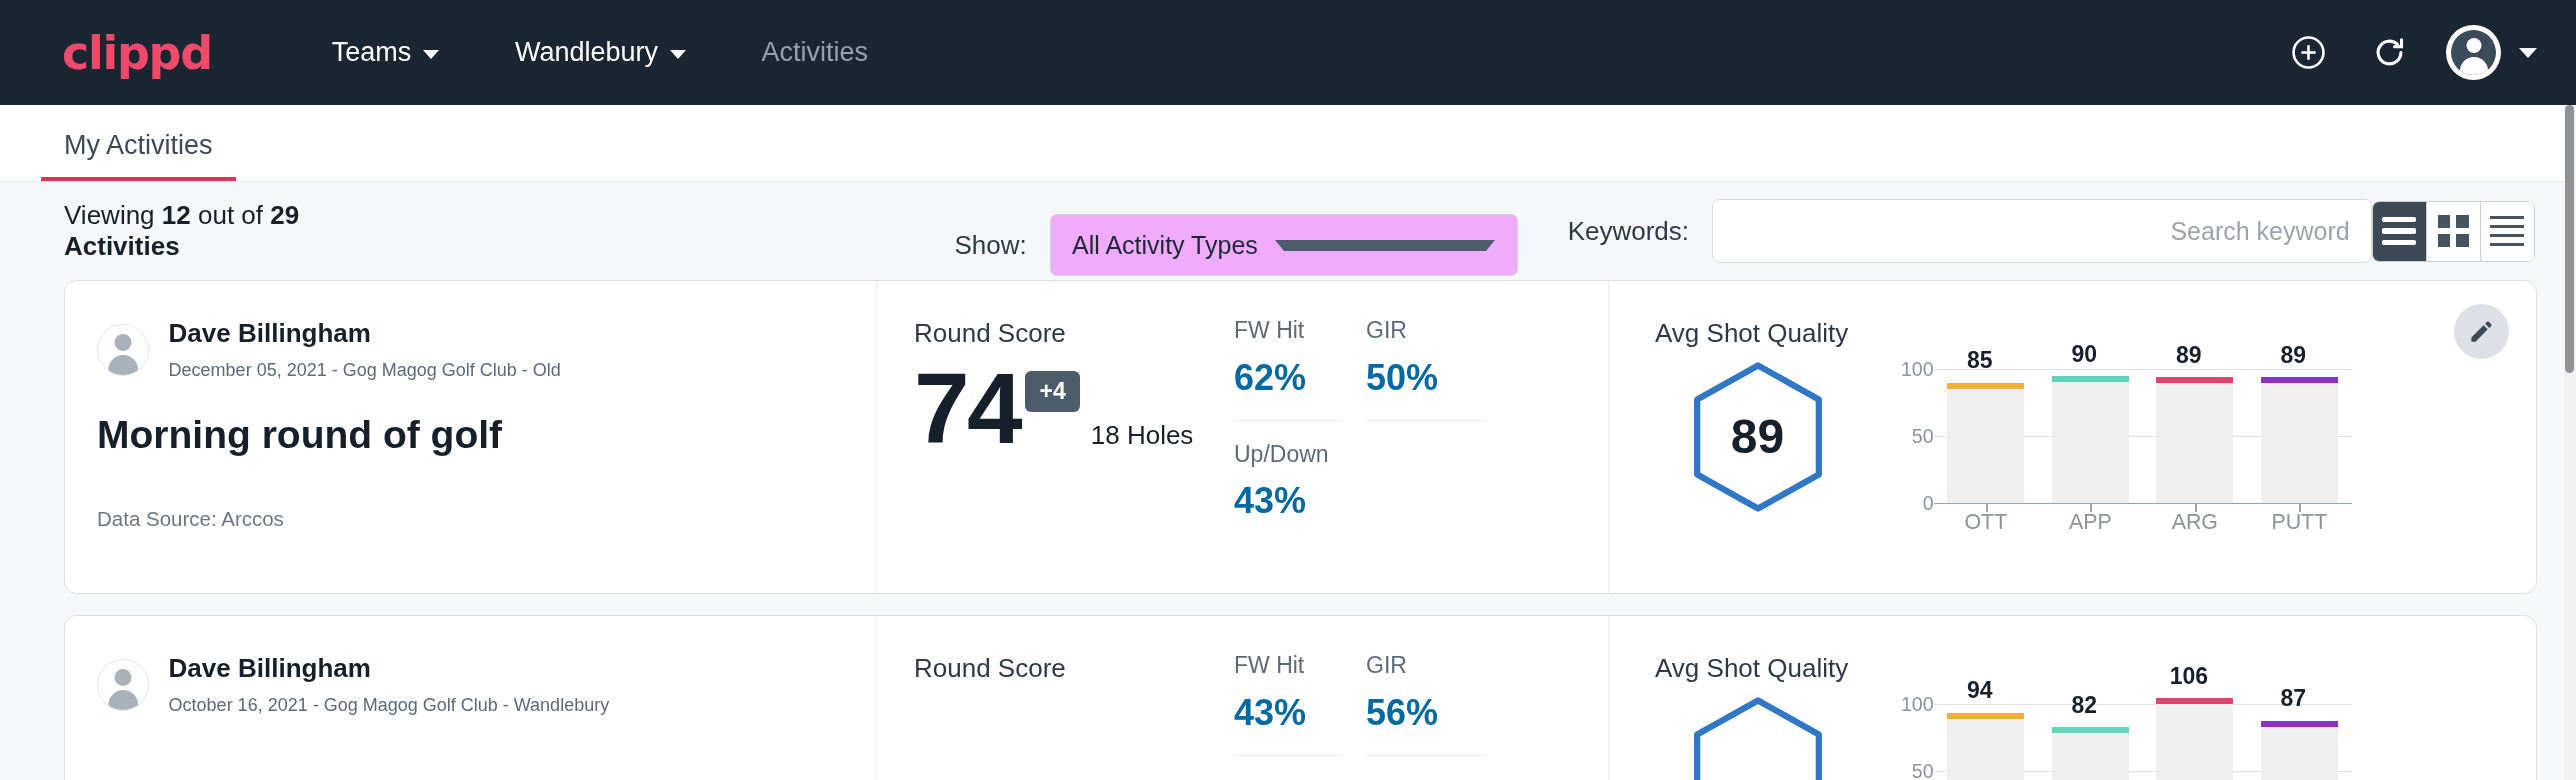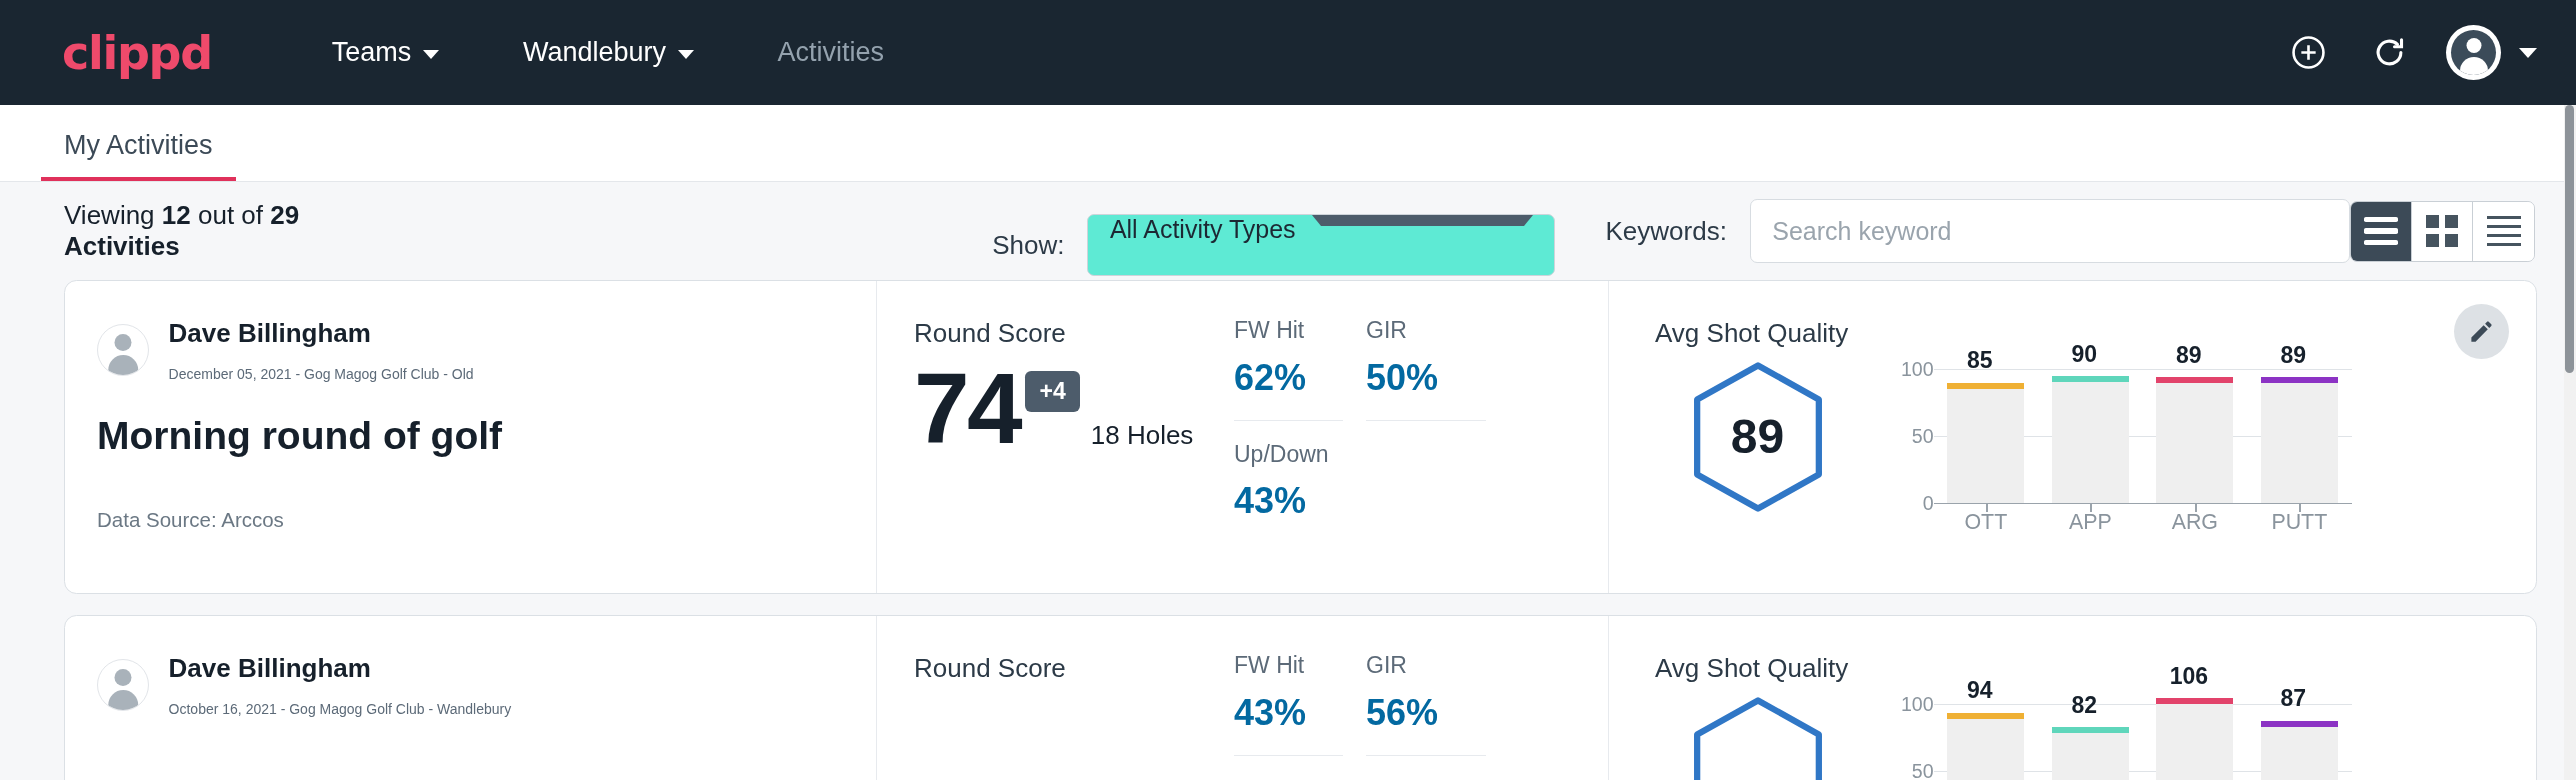--- a/index.html
+++ b/index.html
@@ -19,21 +19,21 @@
     padding: 0 39px 0 62px;
   }
   .logo {
     font-size: 46px;
     font-weight: 700;
     color: #ef4a6b;
     letter-spacing: -1.3px;
     margin-right: 86px;
     font-family: "DejaVu Sans", sans-serif;
   }
-  .nav { display: flex; align-items: center; gap: 16px; }
+  .nav { display: flex; align-items: center; gap: 8px; }
   .nav-item {
     display: flex; align-items: center; gap: 11.6px;
     color: #ffffff;
     font-size: 27px;
     padding: 0 34px;
     cursor: pointer;
     white-space: nowrap;
   }
   .nav-item.dim { color: #94a2ae; }
   .chev {
@@ -103,44 +103,45 @@
     display: flex;
     align-items: center;
     padding: 0 41px 0 64px;
   }
   .viewing { font-size: 26px; color: #16202b; }
   .viewing b { font-weight: 700; }
   .filter-mid { display: flex; align-items: center; margin-left: 616px; margin-top: 28px; }
   .lbl { font-size: 26px; color: #2c3a47; margin-right: 23px; }
   .select {
     width: 468px; height: 62px;
-    background: #5eead4;
+    background: #f0abfc;
     border: 0.9px solid #ced4da;
     border-radius: 7.1px;
-    display: flex; align-items: flex-start;
+    display: flex; align-items: center;
     padding: 0 21.4px;
     cursor: pointer;
   }
   .select span { font-size: 25px; color: #1c2833; flex: 1; }
   .sel-chev {
     width: 0; height: 0;
     border-left: 9.8px solid transparent;
     border-right: 9.8px solid transparent;
     border-top: 11.6px solid #4d5c6b;
   }
   .kw { display: flex; align-items: center; margin-left: 50px; }
   .search {
-    width: 600px; height: 64px;
+    width: 660px; height: 64px;
     background: #ffffff;
     border: 0.9px solid #d7dce1;
     border-radius: 7.1px;
     padding: 0 21.4px;
     font-size: 25px;
     font-family: "Liberation Sans", sans-serif;
     color: #0c4a6e;
+    text-align: right;
   }
   .search::placeholder { color: #9aa4ad; }
   .viewtoggle {
     margin-left: auto;
     display: flex;
     border: 0.9px solid #c9cfd5;
     border-radius: 7.1px;
     overflow: hidden;
     height: 61px;
   }
@@ -189,21 +190,21 @@
     content:""; position:absolute; left:50%; top:9px;
     width:17px; height:17px; border-radius:50%;
     background:#a9b2ba; transform: translateX(-50%);
   }
   .who-av::after {
     content:""; position:absolute; left:50%; top:30px;
     width:29.5px; height:23px; border-radius:15px 15px 0 0;
     background:#a9b2ba; transform: translateX(-50%);
   }
   .who-name { font-size: 26px; font-weight: 700; color: #16202b; }
-  .who-sub { font-size: 14px; color: #5c6a78; margin-top: 17px; }
+  .who-sub { font-size: 18px; color: #5c6a78; margin-top: 11px; }
   .card-title {
     font-size: 39px; font-weight: 700; color: #16202b;
     margin-top: 32px;
   }
   .datasrc { font-size: 20.5px; color: #6b7884; margin-top: 50px; }
 
   .col-score {
     width: 357px;
     padding: 37px 0 0 37px;
   }

